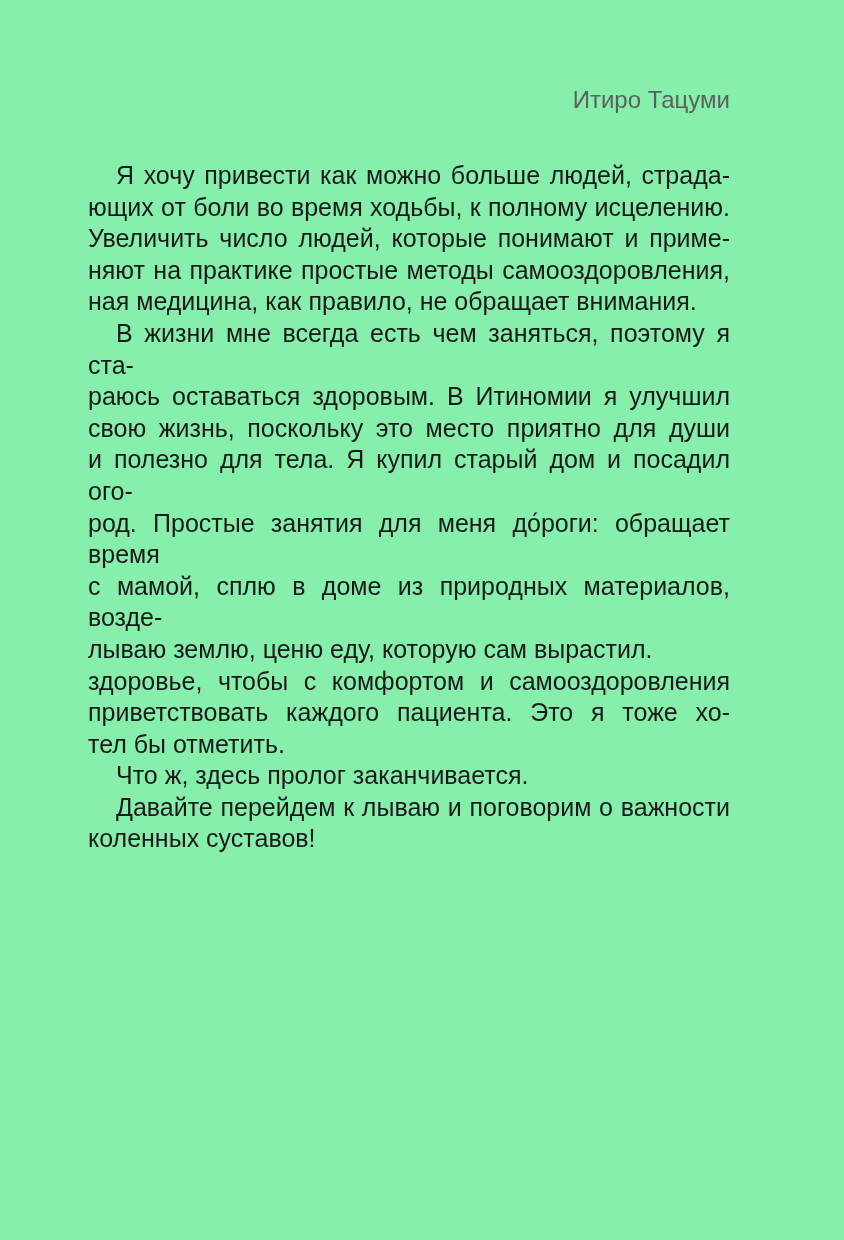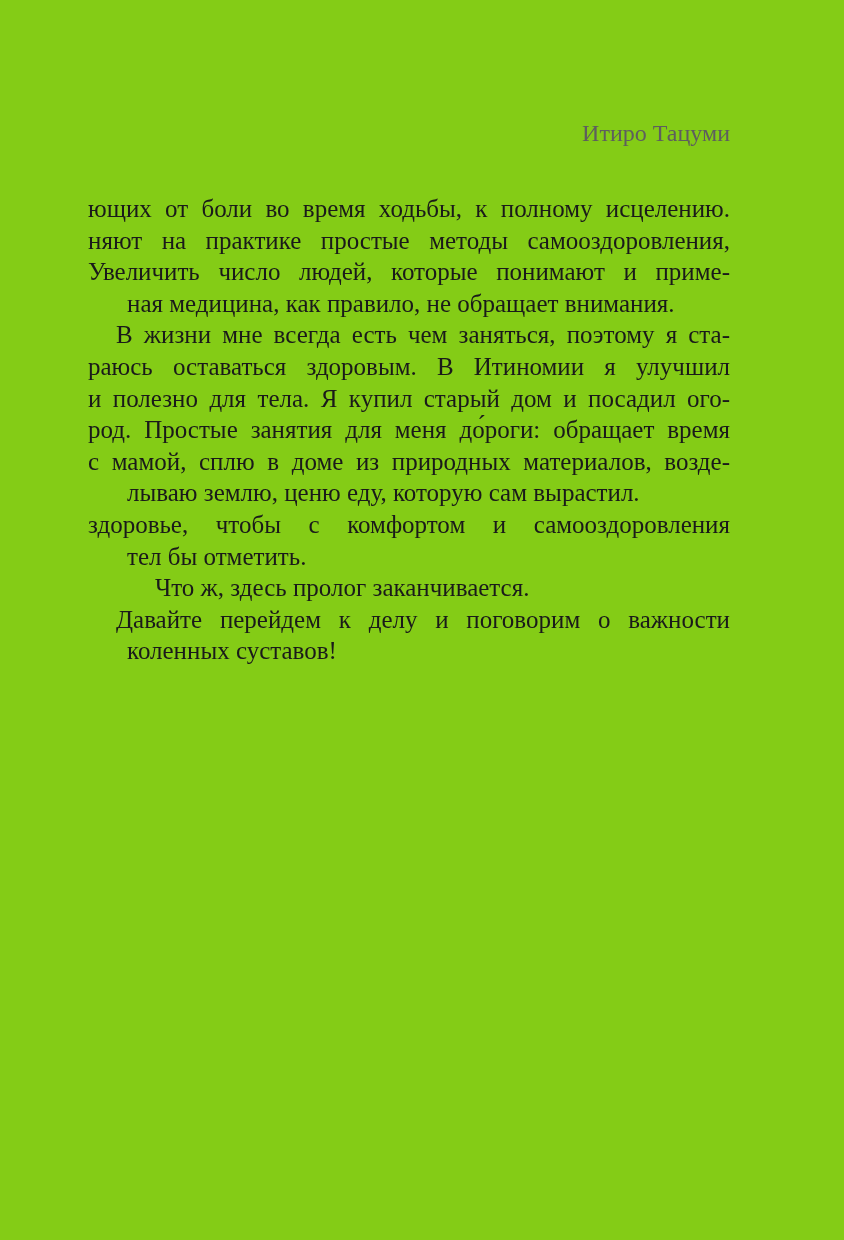--- a/index.html
+++ b/index.html
@@ -4,24 +4,24 @@
 <style>
   html, body {
     margin: 0;
     padding: 0;
     background: #ffffff;
   }
   .page {
     position: relative;
     width: 844px;
     height: 1240px;
-    background: #84cc16;
+    background: #86efac;
     box-sizing: border-box;
-    padding: 119px 114px 0 88px;
-    font-family: Liberation Serif, serif;
+    padding: 86px 114px 0 88px;
+    font-family: Liberation Sans, sans-serif;
     overflow: hidden;
   }
   .running-header {
     text-align: right;
     font-size: 24px;
     line-height: 28px;
     color: #5e5e5e;
     margin: 0 0 46px 0;
   }
   .body-text {
@@ -32,51 +32,53 @@
   .para {
     margin: 0;
   }
   .line {
     text-align: justify;
     text-align-last: justify;
     white-space: normal;
   }
   .line.last {
     text-align-last: left;
-    margin-left: 39px;
   }
   .line.first {
     text-indent: 28px;
   }
 </style>
 </head>
 <body>
 
 <div class="page">
   <div class="running-header">Итиро Тацуми</div>
   <div class="body-text">
       <div class="para">
+        <div class="line first">Я хочу привести как можно больше людей, страда-</div>
         <div class="line">ющих от боли во время ходьбы, к полному исцелению.</div>
+        <div class="line">Увеличить число людей, которые понимают и приме-</div>
         <div class="line">няют на практике простые методы самооздоровления,</div>
-        <div class="line">Увеличить число людей, которые понимают и приме-</div>
         <div class="line last">ная медицина, как правило, не обращает внимания.</div>
       </div>
       <div class="para">
         <div class="line first">В жизни мне всегда есть чем заняться, поэтому я ста-</div>
         <div class="line">раюсь оставаться здоровым. В Итиномии я улучшил</div>
+        <div class="line">свою жизнь, поскольку это место приятно для души</div>
         <div class="line">и полезно для тела. Я купил старый дом и посадил ого-</div>
         <div class="line">род. Простые занятия для меня до́роги: обращает время</div>
         <div class="line">с мамой, сплю в доме из природных материалов, возде-</div>
         <div class="line last">лываю землю, ценю еду, которую сам вырастил.</div>
       </div>
       <div class="para">
         <div class="line">здоровье, чтобы с комфортом и самооздоровления</div>
+        <div class="line">приветствовать каждого пациента. Это я тоже хо-</div>
         <div class="line last">тел бы отметить.</div>
       </div>
       <div class="para">
         <div class="line first last">Что ж, здесь пролог заканчивается.</div>
       </div>
       <div class="para">
-        <div class="line first">Давайте перейдем к делу и поговорим о важности</div>
+        <div class="line first">Давайте перейдем к лываю и поговорим о важности</div>
         <div class="line last">коленных суставов!</div>
       </div>
     </div>
 </div>
 
 </body></html>

